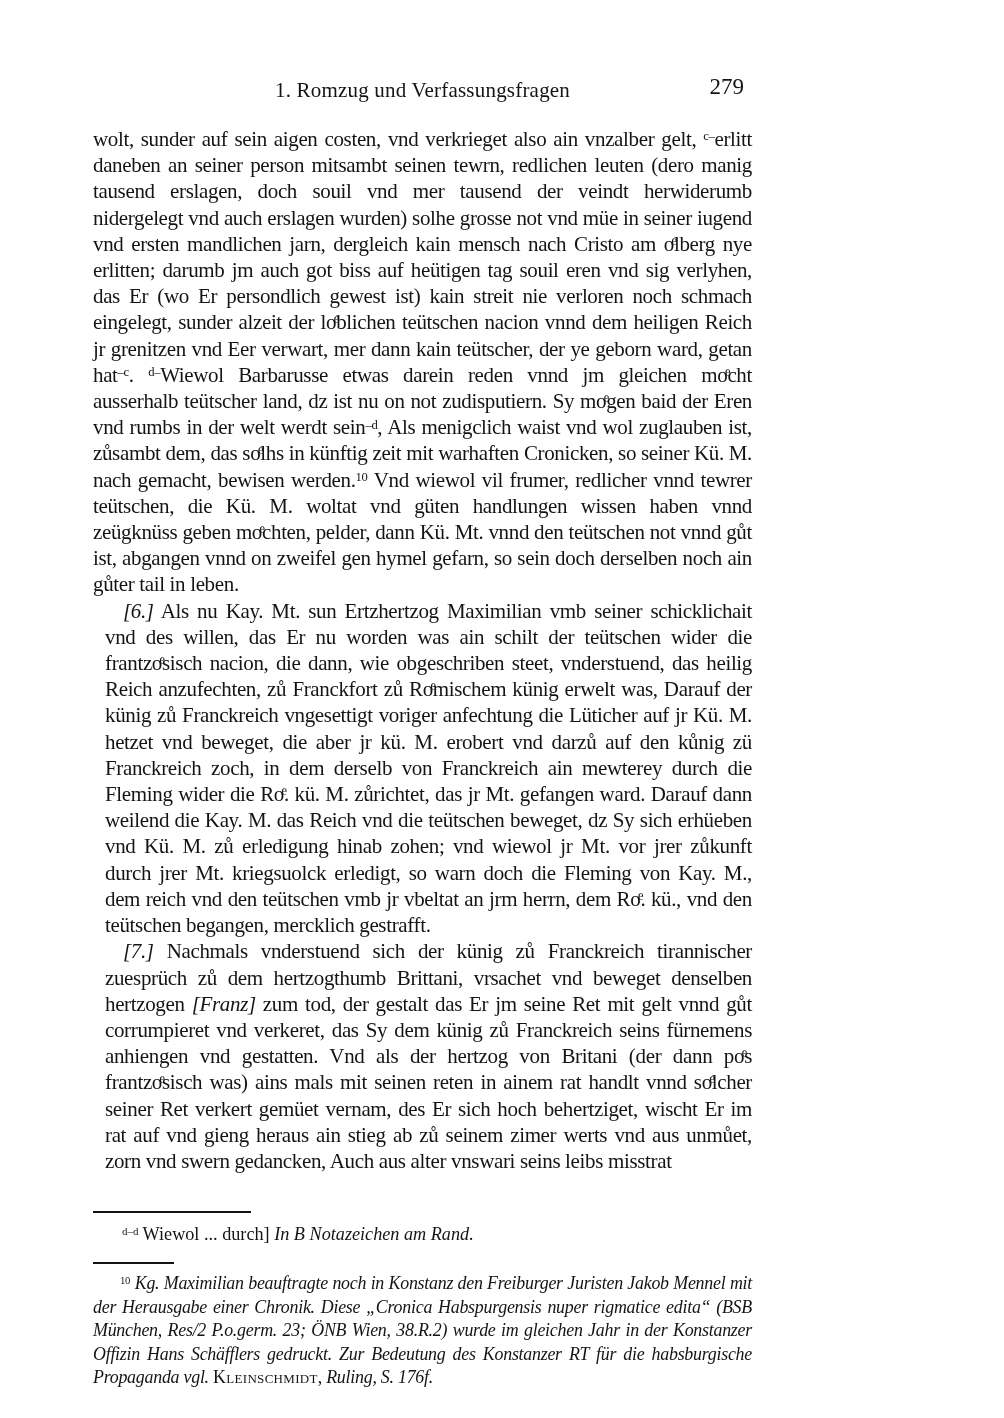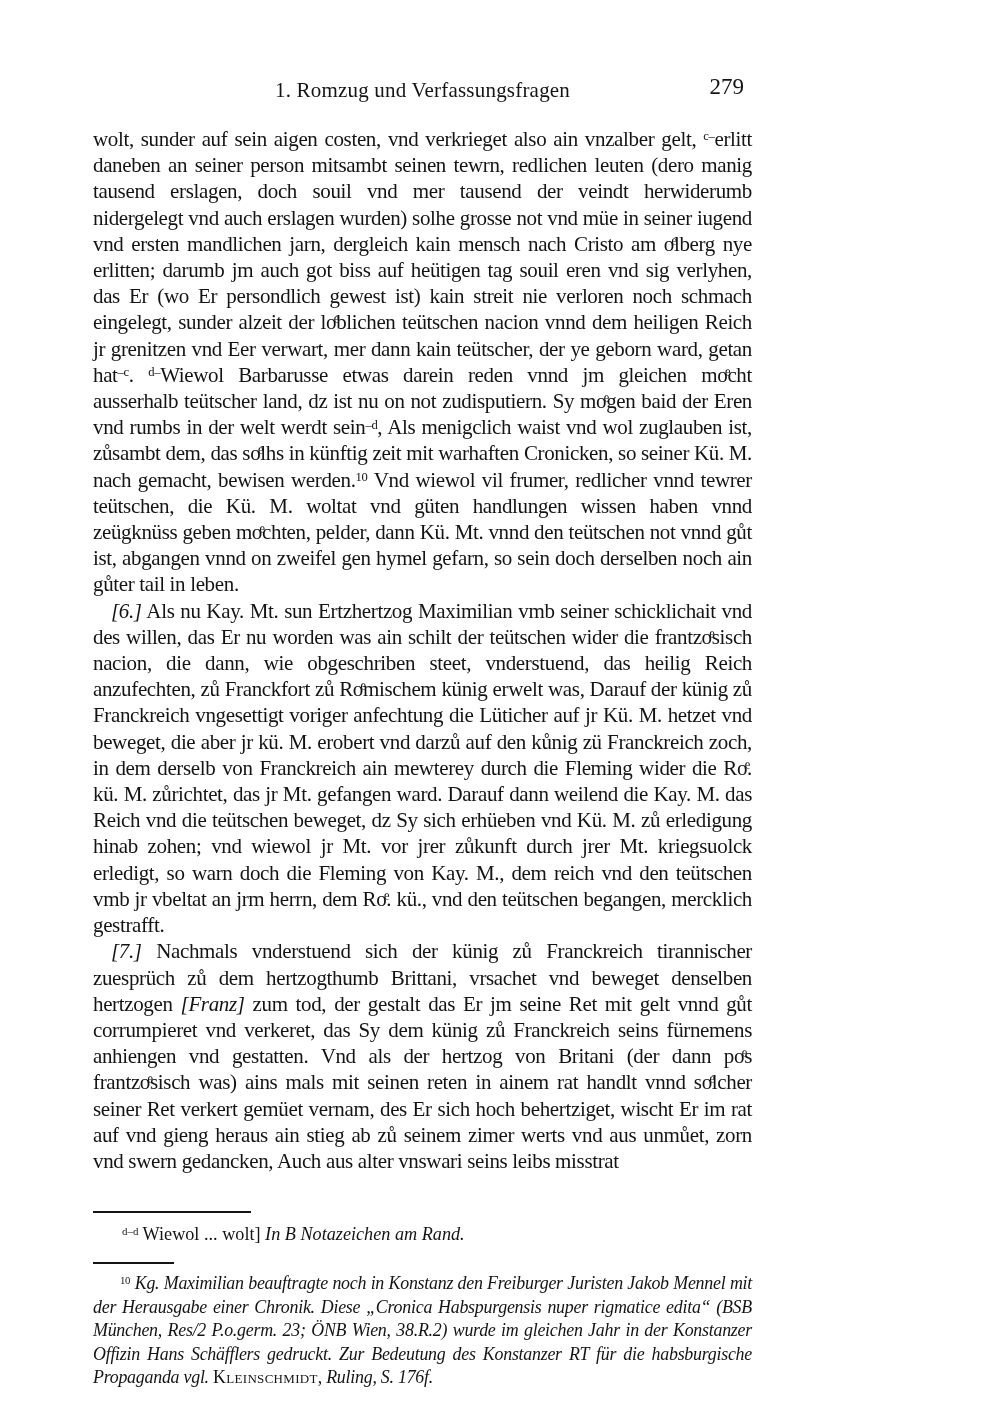--- a/index.html
+++ b/index.html
@@ -33,20 +33,21 @@
   }
   .bodytext p {
     margin: 0;
     font-size: 21px;
     line-height: 26.2px;
     text-align: justify;
     letter-spacing: -0.35px;
   }
   .bodytext p.indent {
     text-indent: 18px;
+    margin-left: 12px;
   }
   sup {
     font-size: 0.6em;
     line-height: 0;
     vertical-align: baseline;
     position: relative;
     top: -0.45em;
   }
   .i  { font-style: italic; }
   .sc { font-variant: small-caps; font-style: normal; letter-spacing: 0.3px; }
@@ -88,20 +89,20 @@
 
   <div class="bodytext">
       <p class="para"><span>wolt, sunder auf sein aigen costen, vnd verkrieget also ain vnzalber gelt, </span><sup>c–</sup><span>erlitt daneben an seiner person mitsambt seinen tewrn, redlichen leuten (dero manig tausend erslagen, doch souil vnd mer tausend der veindt herwiderumb nidergelegt vnd auch erslagen wurden) solhe grosse not vnd müe in seiner iugend vnd ersten mandlichen jarn, dergleich kain mensch nach Cristo am oͤlberg nye erlitten; darumb jm auch got biss auf heütigen tag souil eren vnd sig verlyhen, das Er (wo Er persondlich gewest ist) kain streit nie verloren noch schmach eingelegt, sunder alzeit der loͤblichen teütschen nacion vnnd dem heiligen Reich jr grenitzen vnd Eer verwart, mer dann kain teütscher, der ye geborn ward, getan hat</span><sup>–c</sup><span>. </span><sup>d–</sup><span>Wiewol Barbarusse etwas darein reden vnnd jm gleichen moͤcht ausserhalb teütscher land, dz ist nu on not zudisputiern. Sy moͤgen baid der Eren vnd rumbs in der welt werdt sein</span><sup>–d</sup><span>, Als menigclich waist vnd wol zuglauben ist, zůsambt dem, das soͤlhs in künftig zeit mit warhaften Cronicken, so seiner Kü. M. nach gemacht, bewisen werden.</span><sup>10</sup><span> Vnd wiewol vil frumer, redlicher vnnd tewrer teütschen, die Kü. M. woltat vnd güten handlungen wissen haben vnnd zeügknüss geben moͤchten, pelder, dann Kü. Mt. vnnd den teütschen not vnnd gůt ist, abgangen vnnd on zweifel gen hymel gefarn, so sein doch derselben noch ain gůter tail in leben.</span></p>
       <p class="para indent"><span class="i">[6.]</span><span> Als nu Kay. Mt. sun Ertzhertzog Maximilian vmb seiner schicklichait vnd des willen, das Er nu worden was ain schilt der teütschen wider die frantzoͤsisch nacion, die dann, wie obgeschriben steet, vnderstuend, das heilig Reich anzufechten, zů Franckfort zů Roͤmischem künig erwelt was, Darauf der künig zů Franckreich vngesettigt voriger anfechtung die Lüticher auf jr Kü. M. hetzet vnd beweget, die aber jr kü. M. erobert vnd darzů auf den kůnig zü Franckreich zoch, in dem derselb von Franckreich ain mewterey durch die Fleming wider die Roͤ. kü. M. zůrichtet, das jr Mt. gefangen ward. Darauf dann weilend die Kay. M. das Reich vnd die teütschen beweget, dz Sy sich erhüeben vnd Kü. M. zů erledigung hinab zohen; vnd wiewol jr Mt. vor jrer zůkunft durch jrer Mt. kriegsuolck erledigt, so warn doch die Fleming von Kay. M., dem reich vnd den teütschen vmb jr vbeltat an jrm herrn, dem Roͤ. kü., vnd den teütschen begangen, mercklich gestrafft.</span></p>
       <p class="para indent"><span class="i">[7.]</span><span> Nachmals vnderstuend sich der künig zů Franckreich tirannischer zuesprüch zů dem hertzogthumb Brittani, vrsachet vnd beweget denselben hertzogen </span><span class="i">[Franz]</span><span> zum tod, der gestalt das Er jm seine Ret mit gelt vnnd gůt corrumpieret vnd verkeret, das Sy dem künig zů Franckreich seins fürnemens anhiengen vnd gestatten. Vnd als der hertzog von Britani (der dann poͤs frantzoͤsisch was) ains mals mit seinen reten in ainem rat handlt vnnd soͤlcher seiner Ret verkert gemüet vernam, des Er sich hoch behertziget, wischt Er im rat auf vnd gieng heraus ain stieg ab zů seinem zimer werts vnd aus unmůet, zorn vnd swern gedancken, Auch aus alter vnswari seins leibs misstrat</span></p>
     </div>
 
   <div class="notes">
     <div class="rule-a"></div>
     <div class="apparatus">
-        <div class="app-entry"><sup>d–d</sup><span> Wiewol ... wolt] </span><span class="i">In B Notazeichen am Rand.</span></div>
+        <div class="app-entry"><sup>d–d</sup><span> Wiewol ... durch] </span><span class="i">In B Notazeichen am Rand.</span></div>
       </div>
     <div class="rule-b"></div>
     <div class="footnotes">
         <div class="footnote"><sup>10</sup><span> </span><span class="i">Kg. Maximilian beauftragte noch in Konstanz den Freiburger Juristen Jakob Mennel mit der Herausgabe einer Chronik. Diese „Cronica Habspurgensis nuper rigmatice edita“ (BSB München, Res/2 P.o.germ. 23; ÖNB Wien, 38.R.2) wurde im gleichen Jahr in der Konstanzer Offizin Hans Schäfflers gedruckt. Zur Bedeutung des Konstanzer RT für die habsburgische Propaganda vgl. </span><span class="sc">Kleinschmidt</span><span>, </span><span class="i">Ruling, S. 176f.</span></div>
       </div>
   </div>
 </div>
 
 </body></html>

